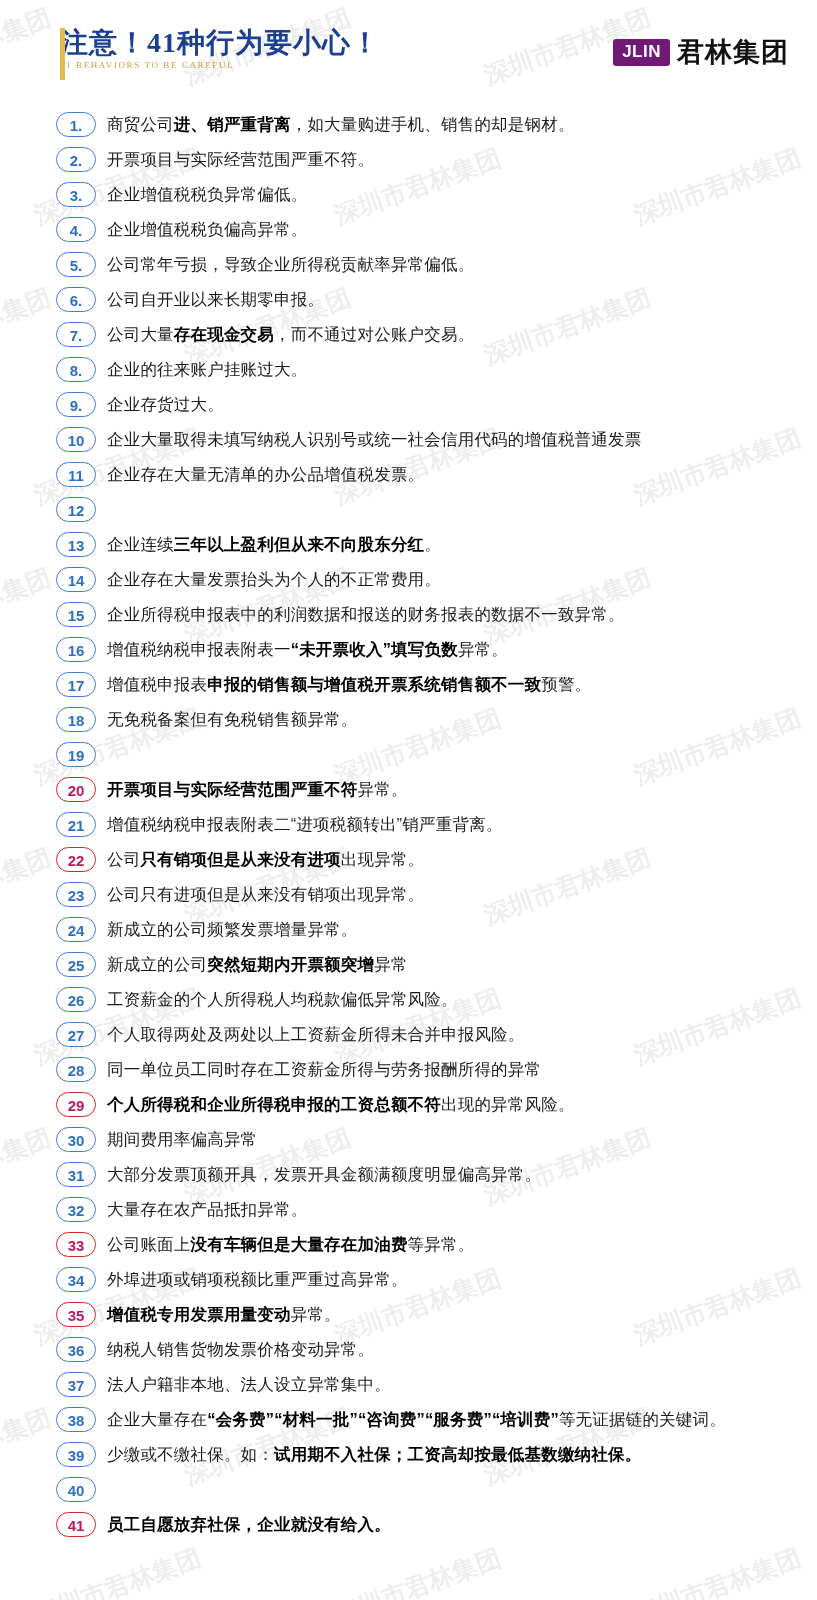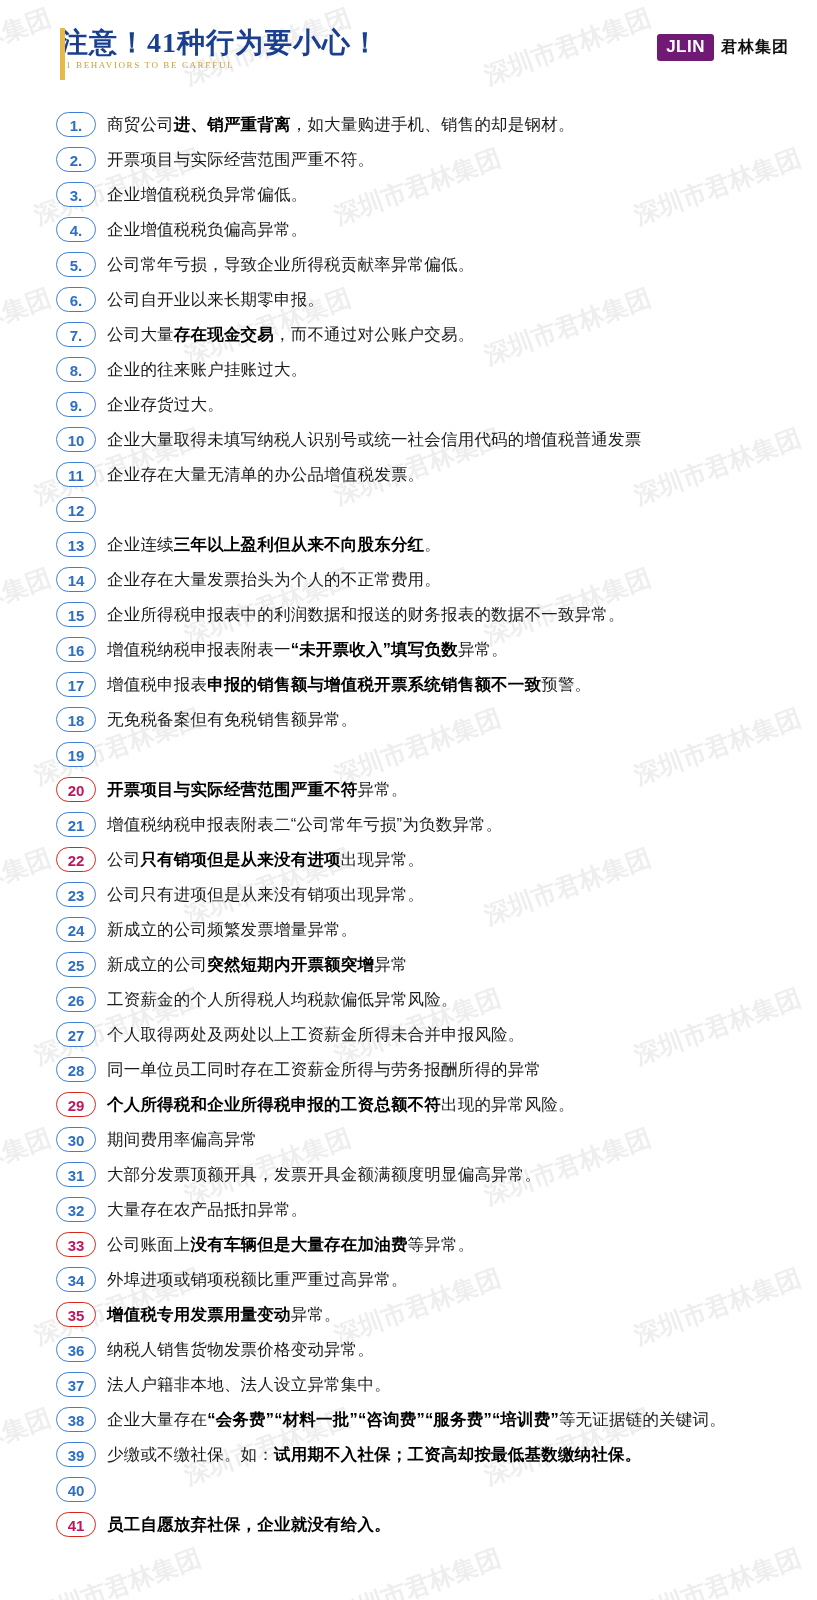--- a/index.html
+++ b/index.html
@@ -79,21 +79,21 @@
     background: #701a75;
     color: #fff;
     font-weight: bold;
     font-size: 17px;
     letter-spacing: 0.5px;
     padding: 3px 9px 4px 9px;
     border-radius: 3px;
     font-family: "Liberation Sans", sans-serif;
   }
   .logo-text {
-    font-size: 16px;
+    font-size: 27px;
     font-weight: bold;
     color: #111;
     letter-spacing: 1px;
     font-family: "Liberation Serif", serif;
   }
 
   
   .list {
     position: relative;
     z-index: 2;
@@ -266,21 +266,21 @@
     </div>
     <div class="item">
       <div class="num">19</div>
     </div>
     <div class="item">
       <div class="num hot">20</div>
       <div class="txt"><span class="r">开票项目与实际经营范围严重不符</span><span>异常。</span></div>
     </div>
     <div class="item">
       <div class="num">21</div>
-      <div class="txt"><span>增值税纳税申报表附表二“公司常年亏损”为负数异常。</span></div>
+      <div class="txt"><span>增值税纳税申报表附表二“进项税额转出”销严重背离。</span></div>
     </div>
     <div class="item">
       <div class="num hot">22</div>
       <div class="txt"><span>公司</span><span class="r">只有销项但是从来没有进项</span><span>出现异常。</span></div>
     </div>
     <div class="item">
       <div class="num">23</div>
       <div class="txt"><span>公司只有进项但是从来没有销项出现异常。</span></div>
     </div>
     <div class="item">

